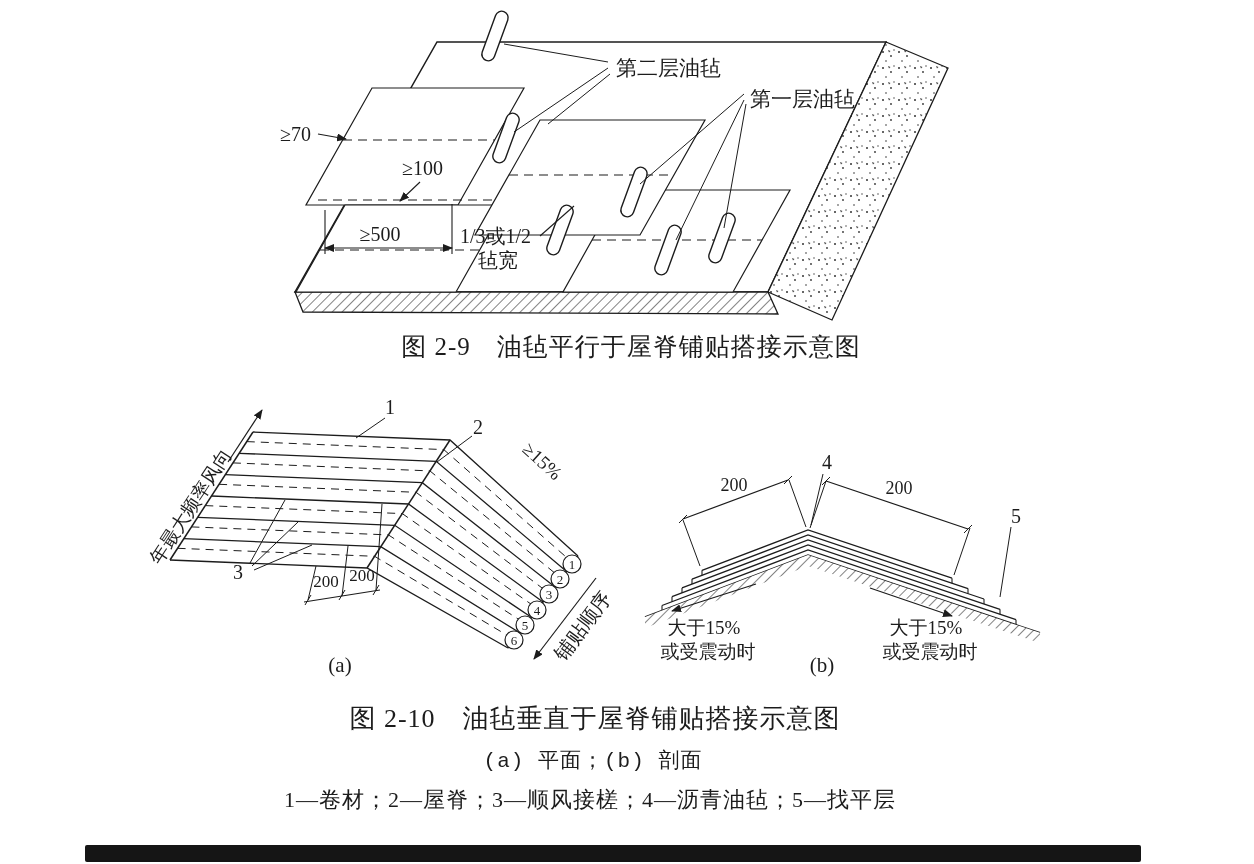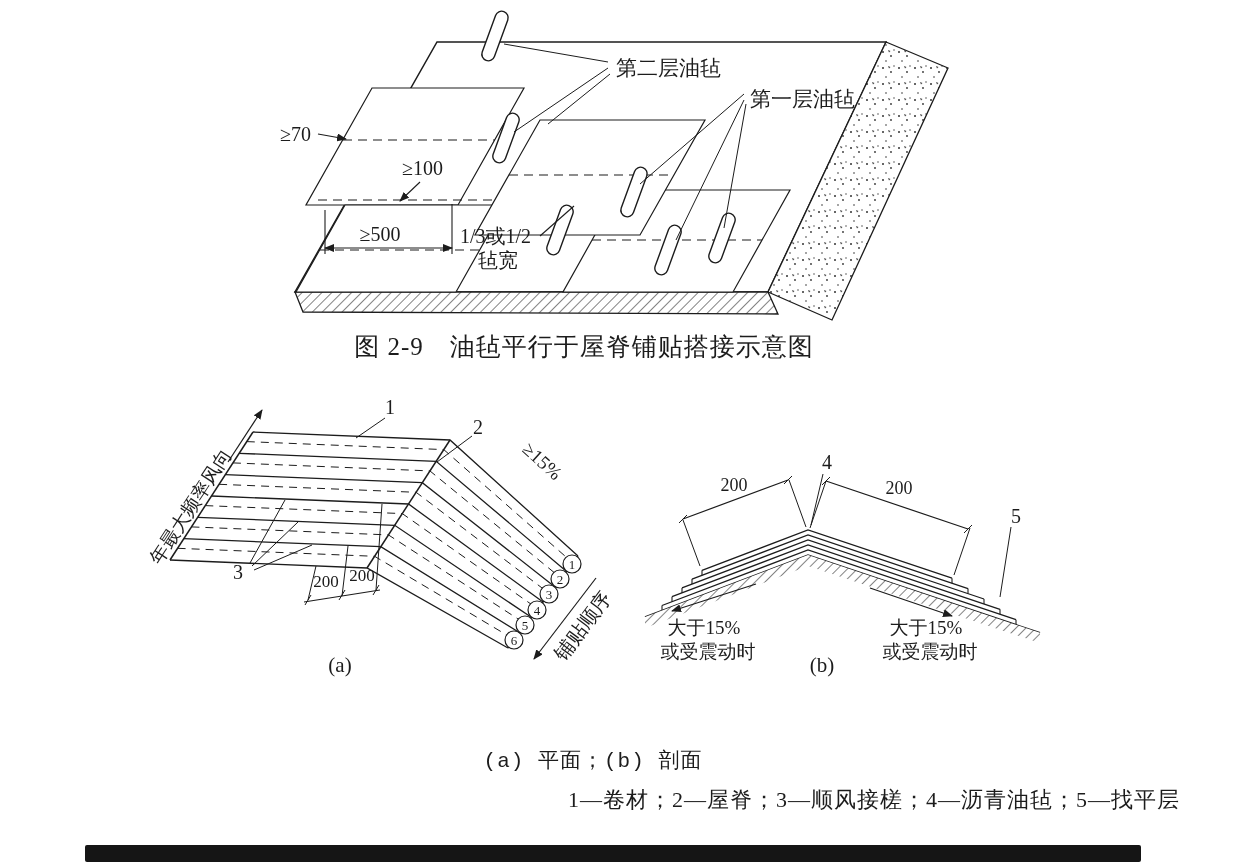--- a/index.html
+++ b/index.html
@@ -1,24 +1,24 @@
 <!DOCTYPE html>
 <html><head>
 <meta charset="utf-8">
 <style>
   html,body{margin:0;padding:0;background:#e8e8e8;}
   .page{position:relative;width:1254px;height:864px;background:#ffffff;overflow:hidden;
         font-family:"Liberation Serif","DejaVu Serif",serif;color:#1c1c1c;}
   .page svg{position:absolute;left:0;top:0;}
   svg text{font-family:"Liberation Serif","DejaVu Serif",serif;fill:#1c1c1c;stroke:none;}
   .caption{position:absolute;text-align:center;letter-spacing:1px;white-space:nowrap;}
-  .cap-29{left:0;top:330px;width:1168px;font-size:25px;}
+  .cap-29{left:0;top:330px;width:1168px;font-size:25px;padding-left:47px;}
   .cap-210{left:0;top:701px;width:1190px;font-size:26px;}
   .cap-210sub{left:0;top:746px;width:1186px;font-size:21px;font-family:Liberation Mono, monospace;}
-  .cap-legend{left:0;top:785px;width:1180px;font-size:22px;text-align:right;}
+  .cap-legend{left:0;top:785px;width:1180px;font-size:22px;}
   .scan-bar{position:absolute;left:85px;top:845px;width:1056px;height:17px;background:#151515;border-radius:2px;}
 </style>
 </head>
 <body>
 
 <div class="page">
 
 <svg width="1254" height="864" viewBox="0 0 1254 864">
   <defs>
     <marker id="arr" viewBox="0 0 10 8" markerWidth="10" markerHeight="8" refX="9" refY="4" orient="auto-start-reverse" markerUnits="userSpaceOnUse">
@@ -219,18 +219,19 @@
     <text x="1016" y="523" font-size="20" text-anchor="middle">5</text>
     <text x="704" y="634" font-size="19" text-anchor="middle">大于15%</text>
     <text x="708" y="658" font-size="19" text-anchor="middle">或受震动时</text>
     <text x="926" y="634" font-size="19" text-anchor="middle">大于15%</text>
     <text x="930" y="658" font-size="19" text-anchor="middle">或受震动时</text>
     <text x="822" y="672" font-size="21" text-anchor="middle">(b)</text>
   </g>
 </svg>
 
 <div class="caption cap-29">图 2-9　油毡平行于屋脊铺贴搭接示意图</div>
+<div class="caption cap-210">图 2-10　油毡垂直于屋脊铺贴搭接示意图</div>
 <div class="caption cap-210sub">(a) 平面；(b) 剖面</div>
 <div class="caption cap-legend">1—卷材；2—屋脊；3—顺风接槎；4—沥青油毡；5—找平层</div>
 
 <div class="scan-bar"></div>
 
 </div>
 
 </body></html>

